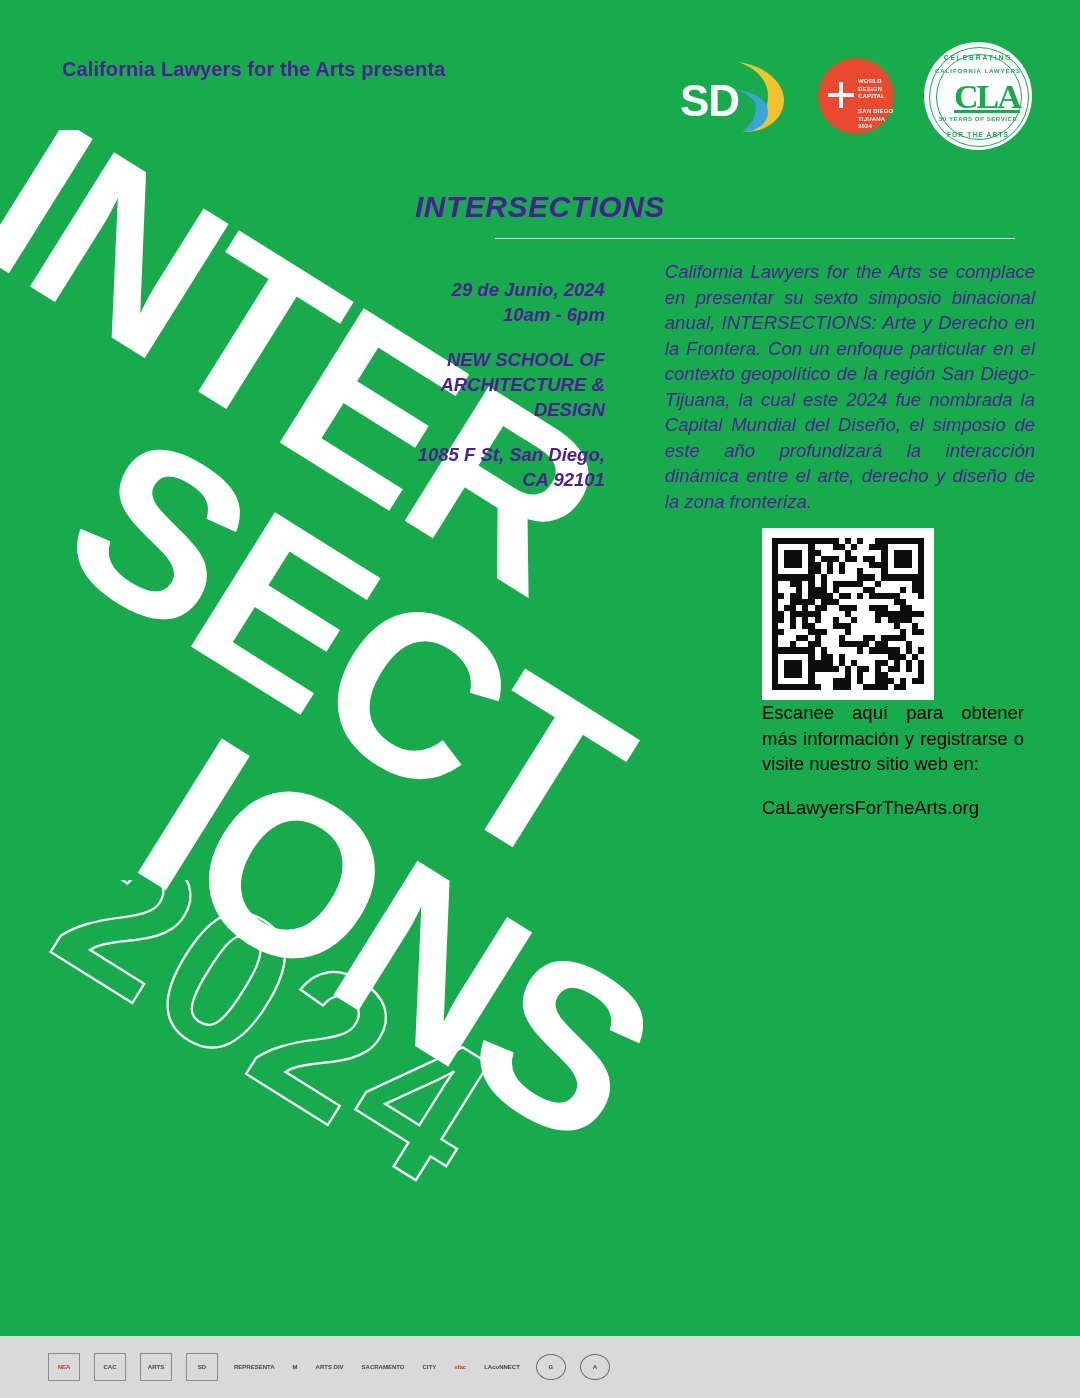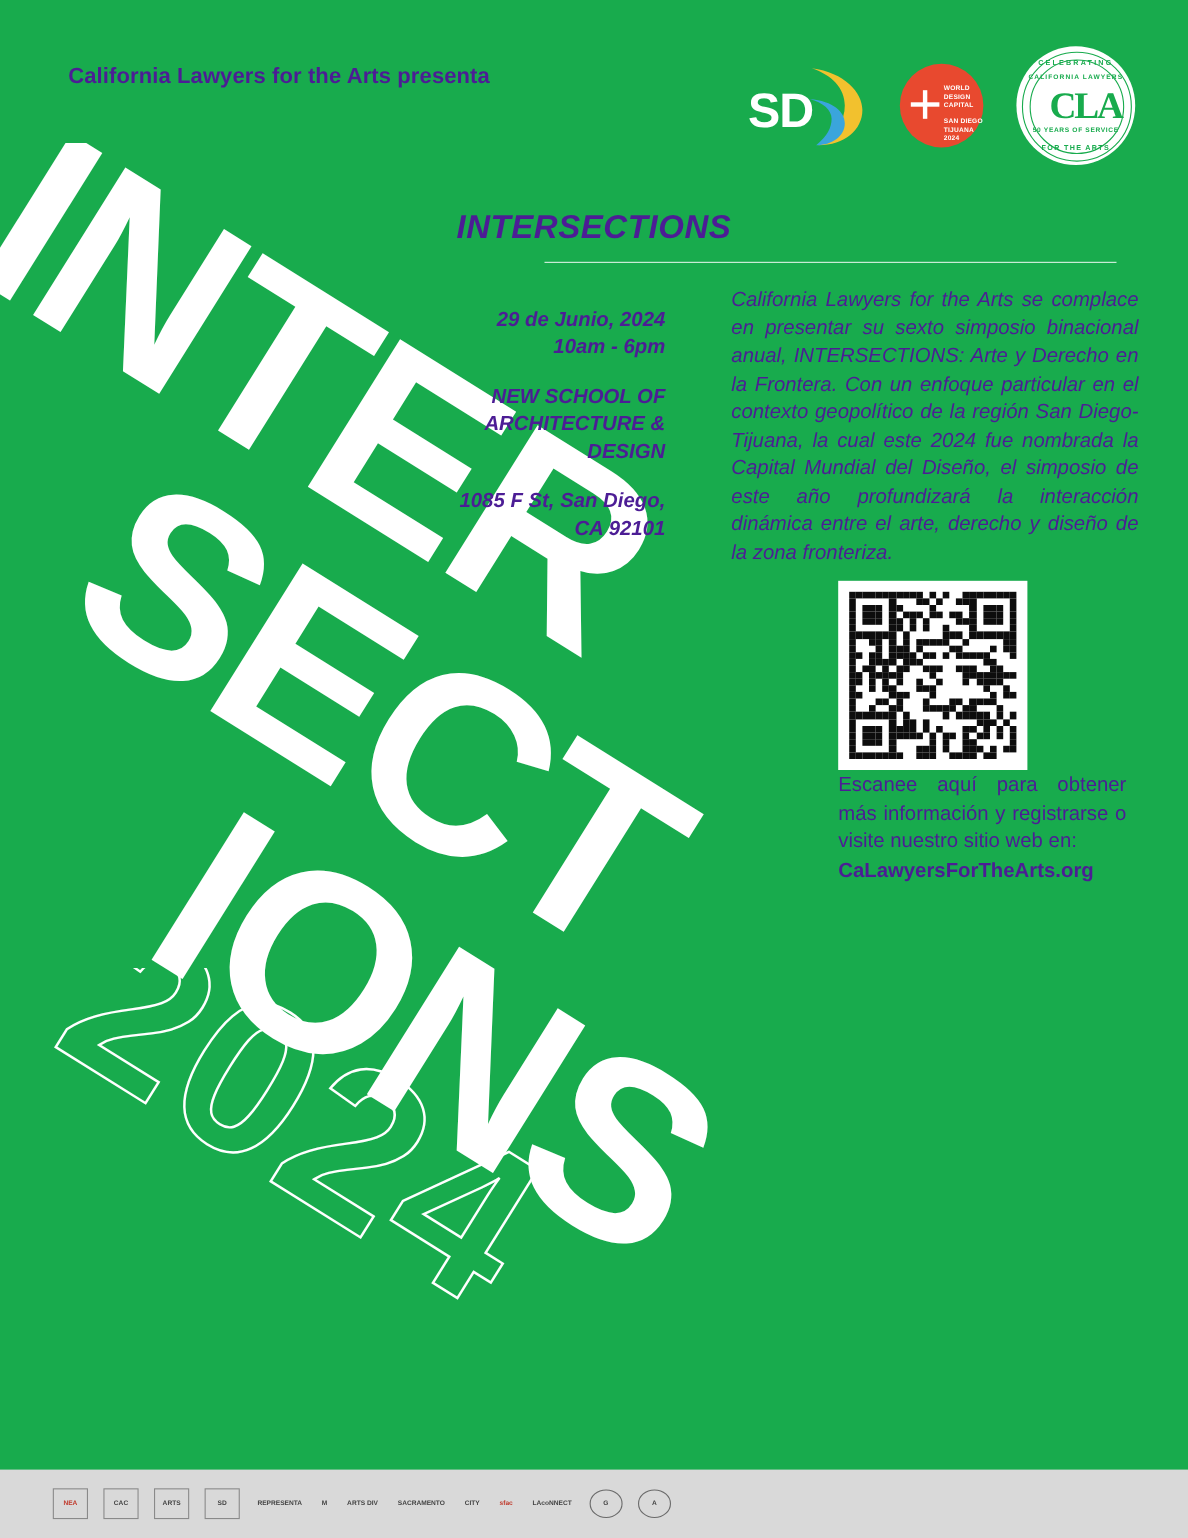--- a/index.html
+++ b/index.html
@@ -124,20 +124,21 @@
   }
   .cla-mono {
     position: absolute;
     color: #18ab4d;
     font-family: "Liberation Serif", serif;
     font-size: 34px;
     font-weight: bold;
     letter-spacing: -2px;
     top: 36px;
     left: 30px;
+    text-decoration: underline;
   }
   .cla-top-text, .cla-bottom-text {
     position: absolute;
     width: 100%;
     text-align: center;
     color: #18ab4d;
     font-size: 6.5px;
     font-weight: bold;
     letter-spacing: 2px;
   }
@@ -262,30 +263,30 @@
     grid-template-columns: repeat(25, 1fr);
     grid-template-rows: repeat(25, 1fr);
   }
   .qr i { background: #0d0d0d; }
 
   .scan-text {
     position: absolute;
     left: 762px;
     top: 700px;
     width: 262px;
-    color: #4c1d95;
+    color: #000000;
     font-size: 18.5px;
     line-height: 25.5px;
     text-align: justify;
     z-index: 30;
   }
   .scan-text .web {
-    font-weight: bold;
+    font-weight: normal;
     display: block;
-    margin-top: 1px;
+    margin-top: 18px;
   }
 
   
   .footer {
     position: absolute;
     left: 0;
     bottom: 0;
     width: 1080px;
     height: 62px;
     background: #d9d9d9;

